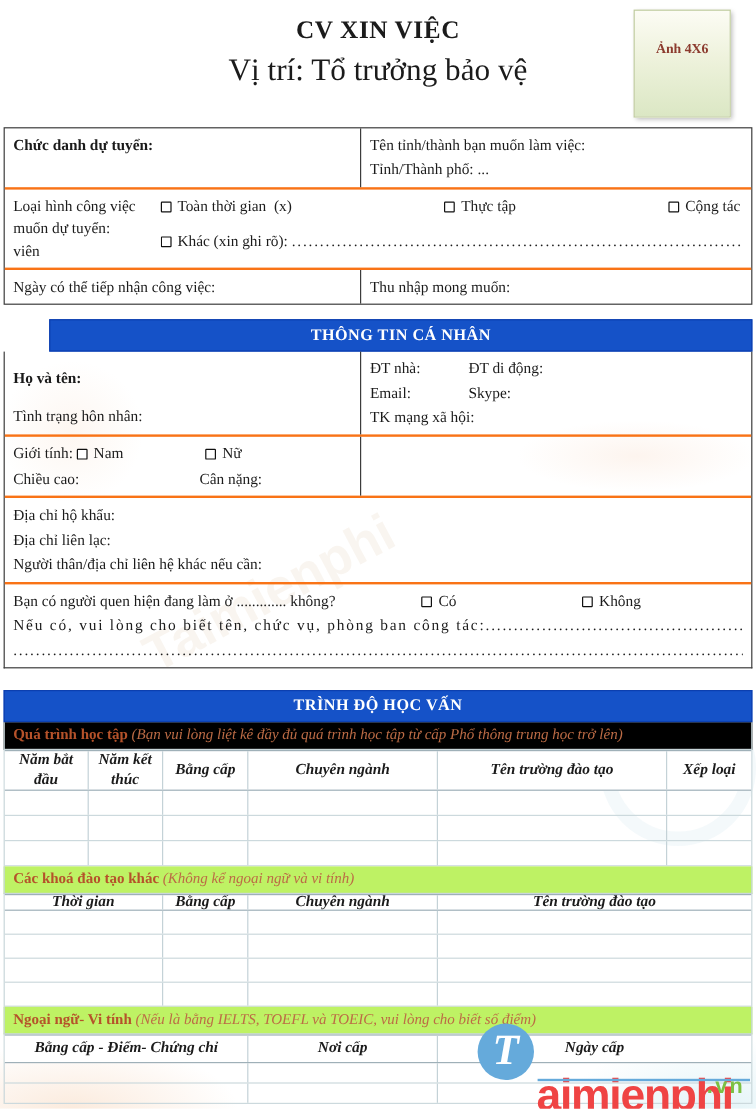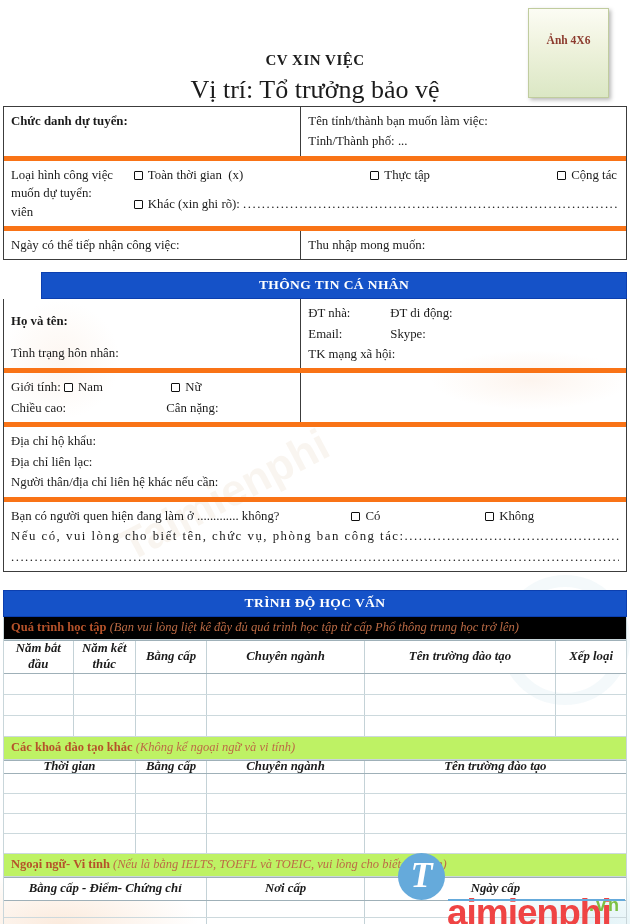--- a/index.html
+++ b/index.html
@@ -18,33 +18,33 @@
   .wm { position:absolute; z-index:0; pointer-events:none; }
   .wm-ring { left:500px; top:575px; width:130px; height:130px; border:12px solid rgba(150,200,220,0.10); border-radius:50%; }
   .wm-text { left:110px; top:470px; font-size:44px; font-weight:bold; color:rgba(215,185,150,0.14); transform:rotate(-28deg); font-family:"Liberation Sans",sans-serif; }
   .wm-blob1 { left:0; bottom:0; width:200px; height:55px; background:radial-gradient(ellipse at 30% 100%, rgba(246,210,180,0.45), rgba(246,210,180,0) 70%); }
   .wm-blob2 { right:0; bottom:0; width:160px; height:60px; background:radial-gradient(ellipse at 80% 100%, rgba(200,232,240,0.5), rgba(200,232,240,0) 70%); }
   .wm-blob3 { left:430px; top:350px; width:200px; height:60px; background:radial-gradient(ellipse, rgba(248,220,200,0.30), rgba(248,220,200,0) 70%); }
   .wm-blob4 { left:0px; top:300px; width:120px; height:120px; background:radial-gradient(ellipse, rgba(248,224,205,0.28), rgba(248,224,205,0) 70%); }
 
   
   .header-block { position:relative; height:106px; padding-top:13px; }
-  .page-title { text-align:center; font-weight:bold; font-size:15px; letter-spacing:0.5px;margin-top:39px; }
+  .page-title { text-align:center; font-weight:bold; font-size:21px; letter-spacing:0.5px; }
   .page-subtitle { text-align:center; font-size:26px; margin-top:6px; }
   .photo-box {
     position:absolute; top:8px; right:21px; width:81px; height:90px;
     background:linear-gradient(#fcfcf4 0%, #eef2dc 45%, #dbe7c4 100%);
     border:1px solid #c0cc9e; box-shadow:2px 2px 4px rgba(0,0,0,0.28);
     text-align:center; padding-top:24px;
   }
   .photo-box span { color:#8c3b2e; font-weight:bold; font-size:11.5px; }
 
   
   .tbl { margin:0 3px; border:1.5px solid #3c3c3c; background:transparent; }
-  .trow { display:flex; border-top:5px solid #f97316; }
+  .trow { display:flex; border-top:2px solid #f97316; }
   .trow:first-child { border-top:none; }
   .cell { padding:4px 7px; line-height:1.6; }
   .cl { width:47.8%; border-right:1px solid #3c3c3c; }
   .cr { width:52.2%; }
   .full { width:100%; }
   .b { font-weight:bold; }
 
   .cb { display:inline-block; width:9px; height:9px; border:1.6px solid #101010; border-radius:1px; margin-right:5px; vertical-align:-1px; background:#fff; }
   .dots { white-space:nowrap; overflow:hidden; letter-spacing:1.5px; }
 

